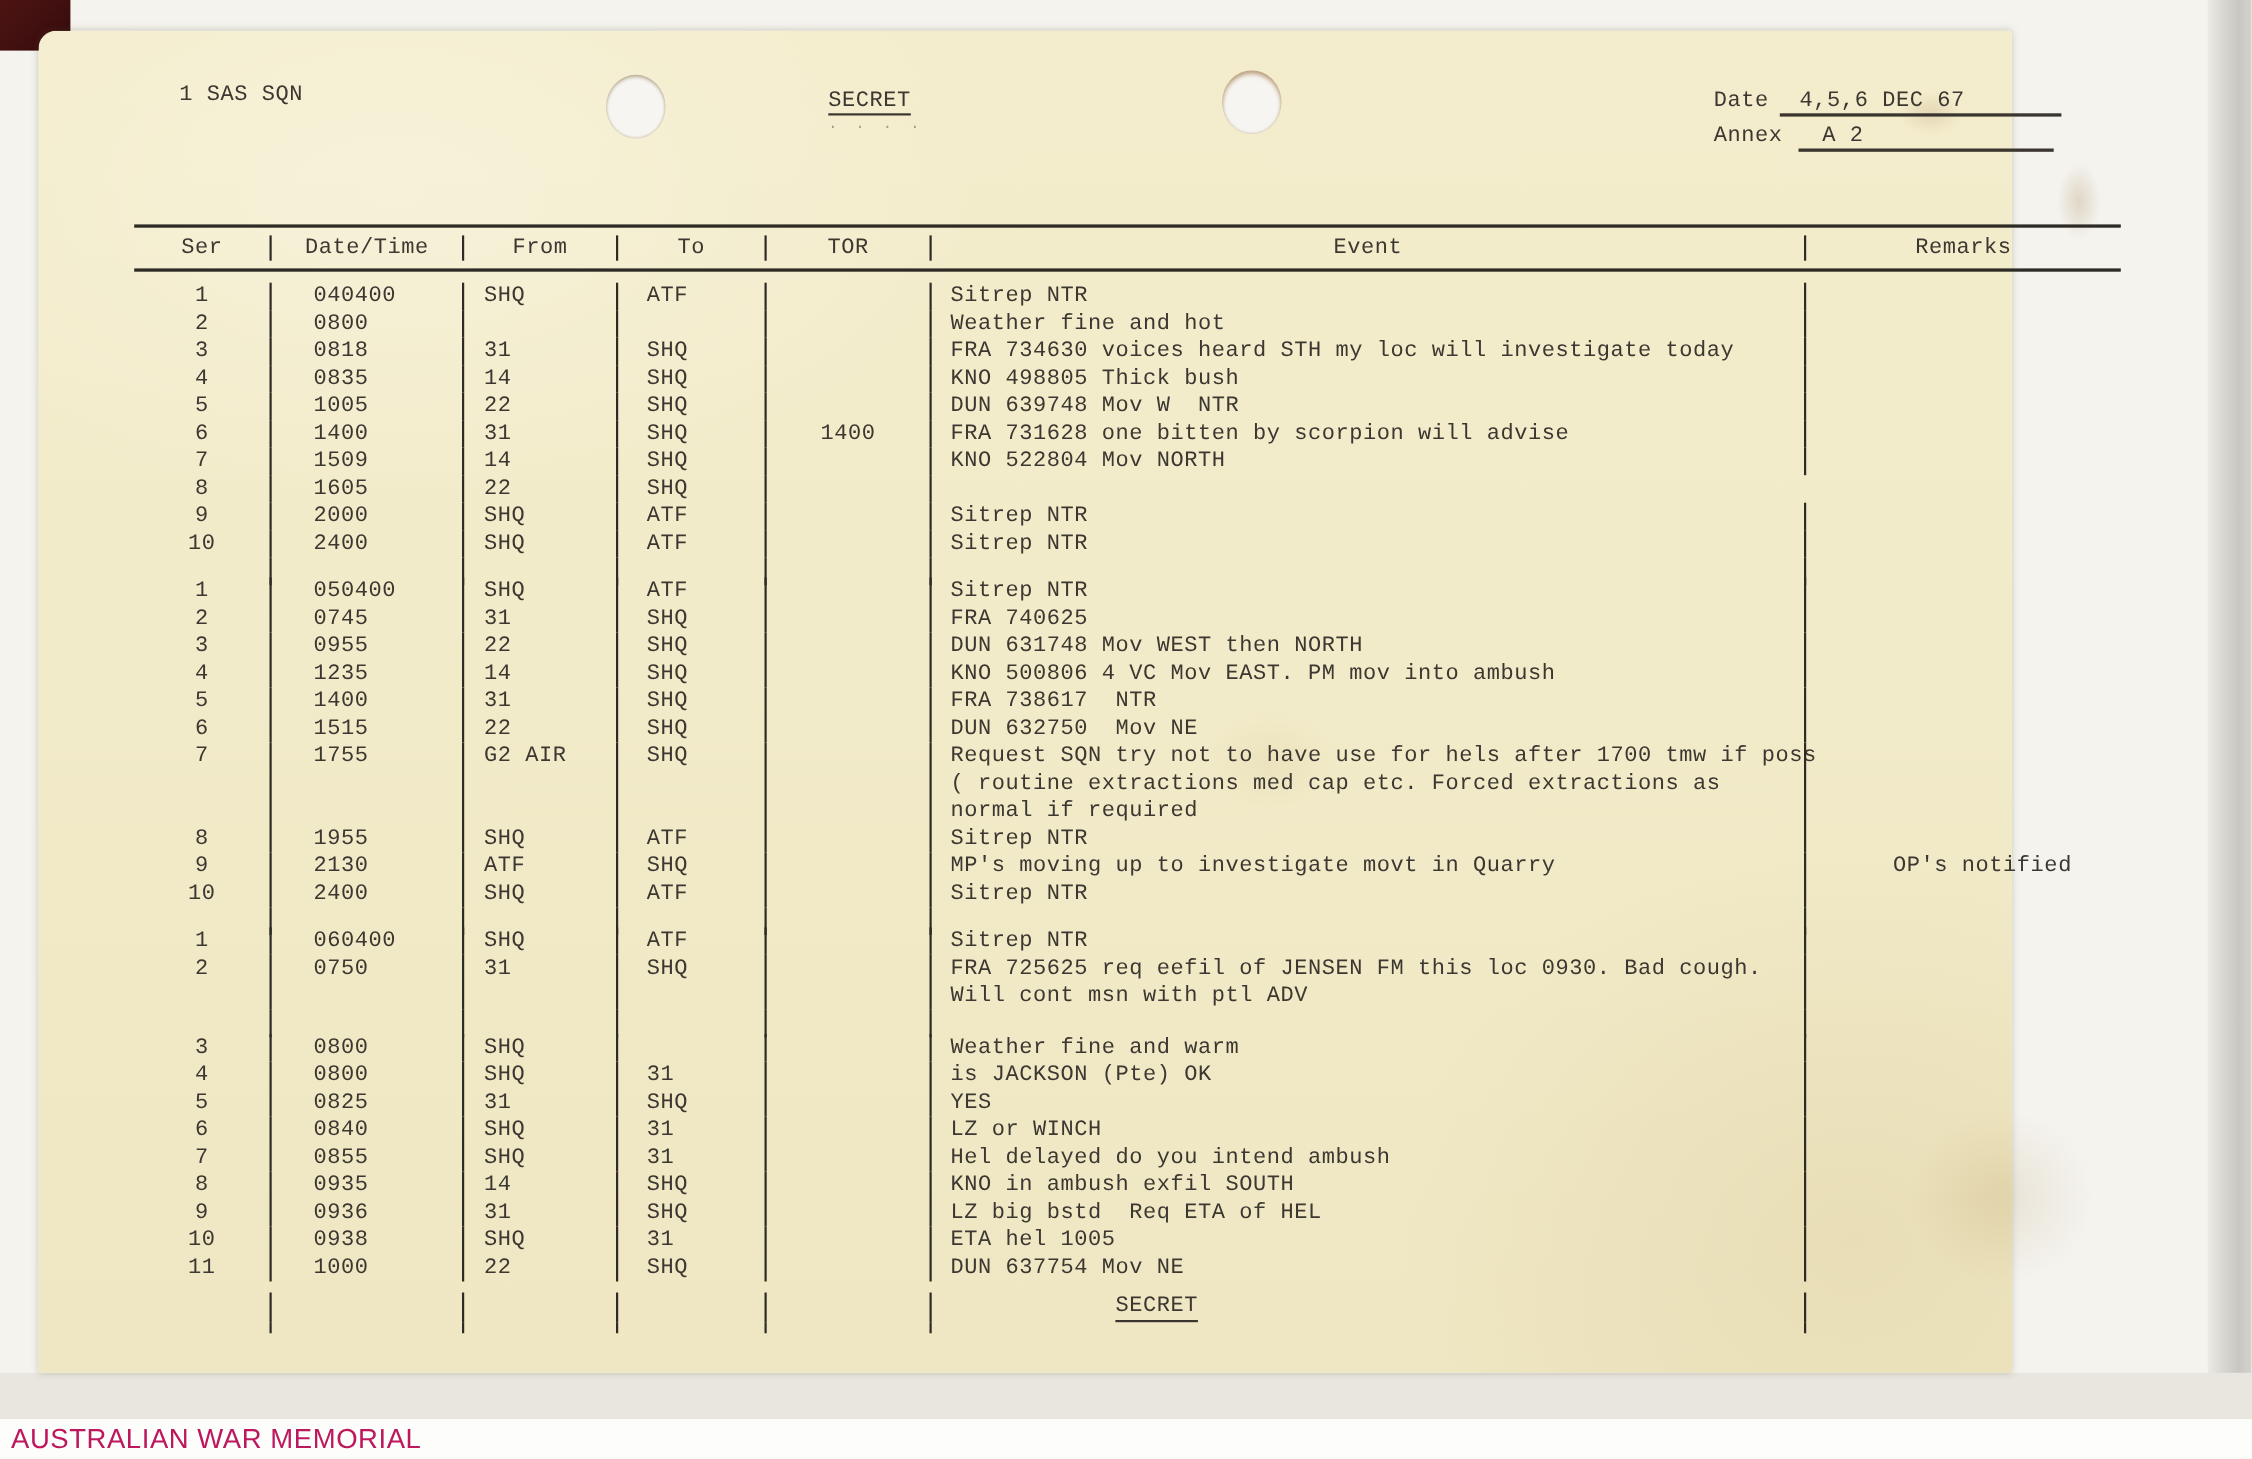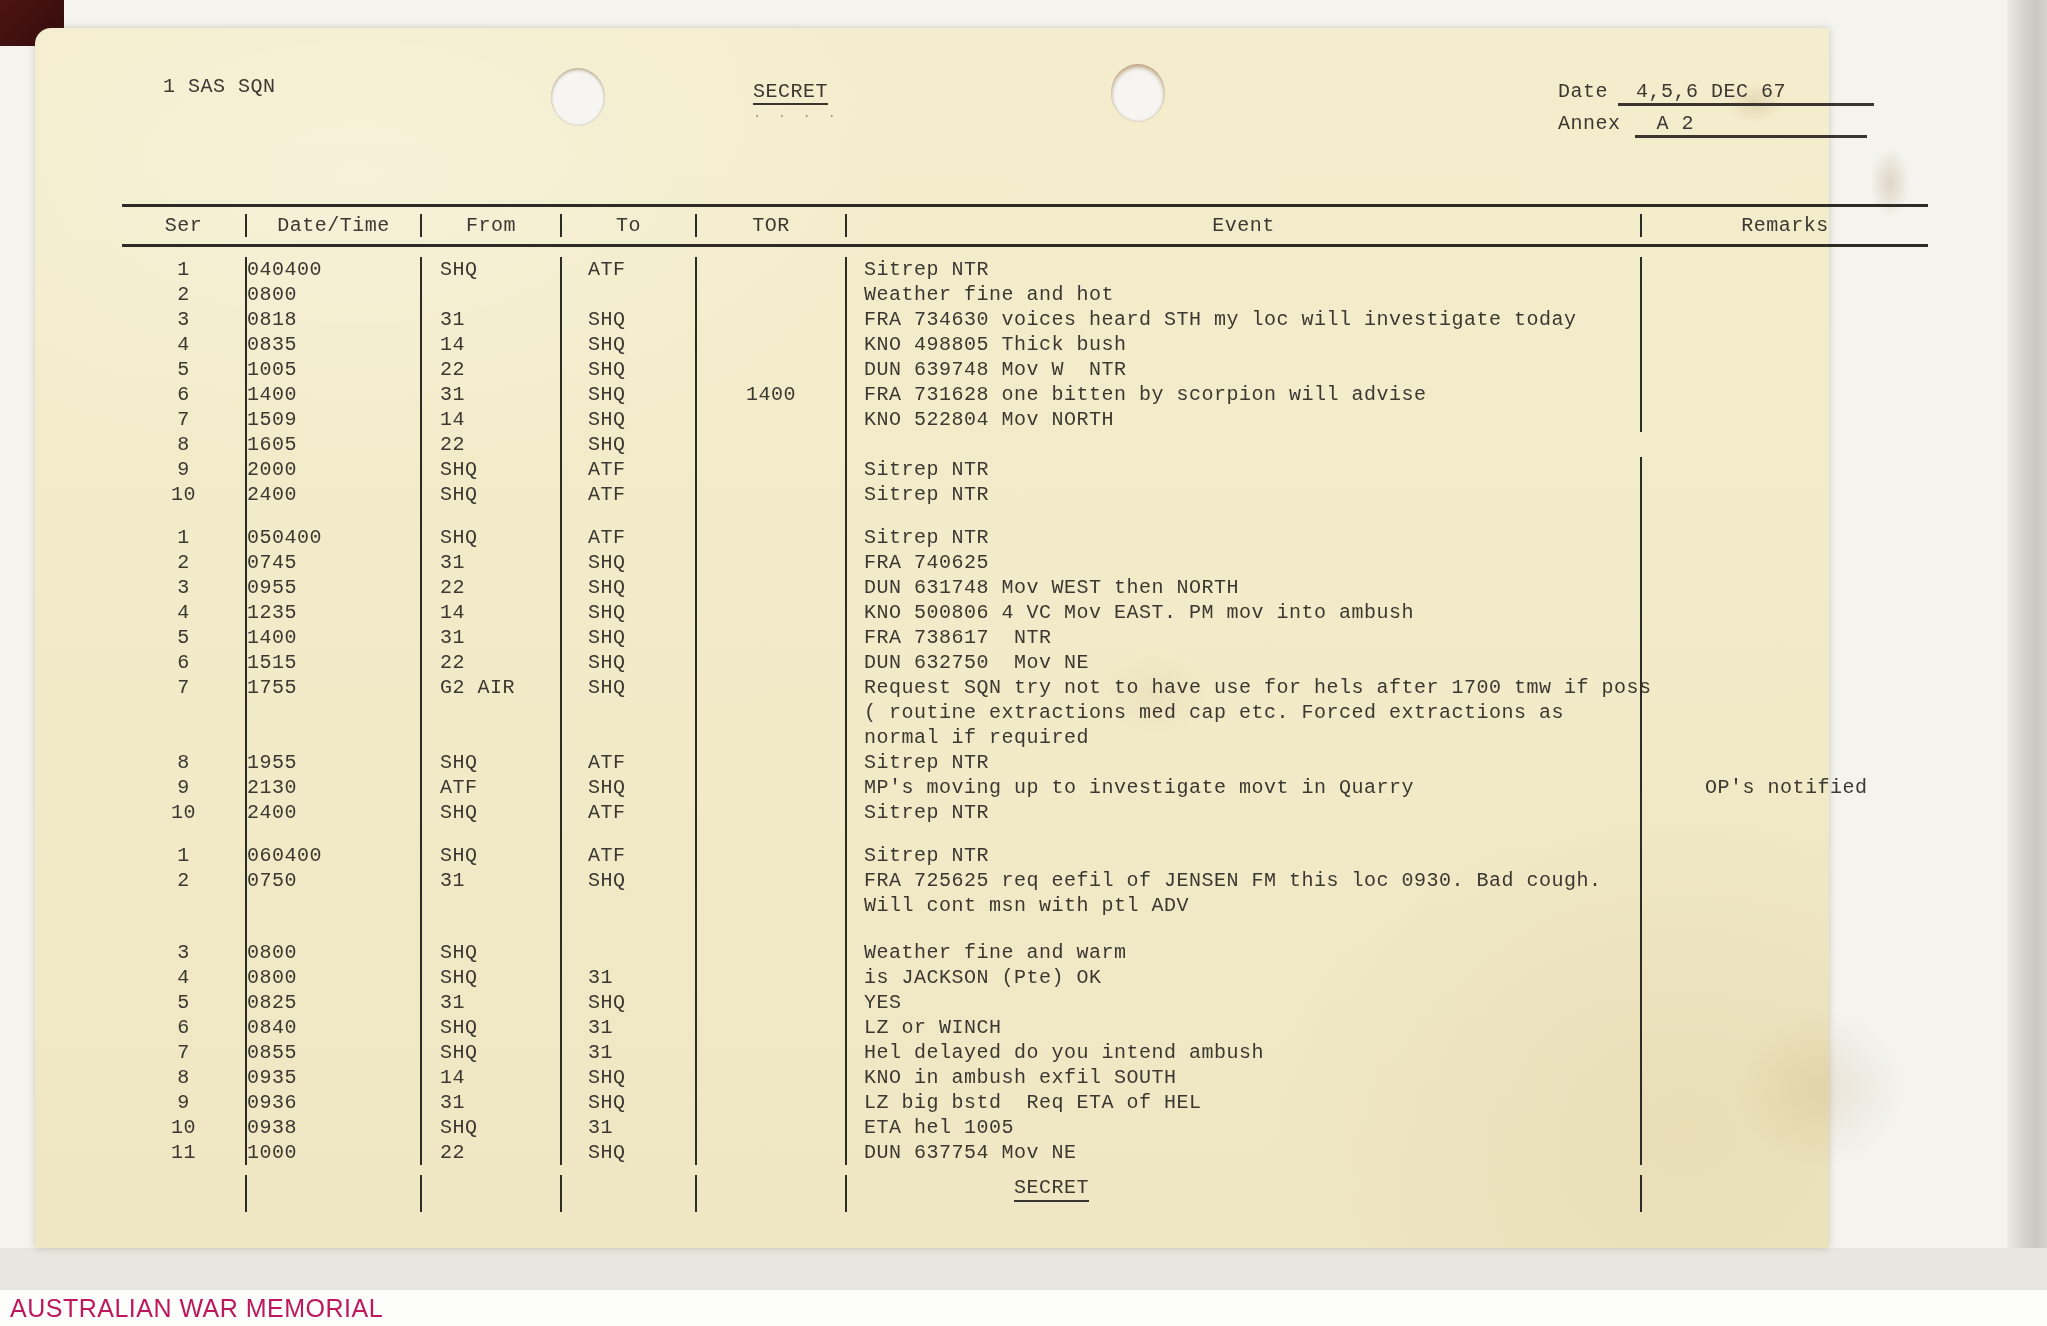--- a/index.html
+++ b/index.html
@@ -40,26 +40,26 @@
              display:flex;flex-direction:column;box-sizing:border-box;}
   .thead{display:grid;grid-template-columns:123px 175px 140px 135px 150px 795px 1fr;
          border-top:3px solid #2e2b25;border-bottom:3px solid #2e2b25;
          height:43px;box-sizing:border-box;align-items:center;}
   .thead .hc{text-align:center;font-size:20px;letter-spacing:.5px;}
   .tbody{flex:1;display:flex;flex-direction:column;overflow:hidden;padding-top:10px;box-sizing:border-box;}
   .row{display:grid;grid-template-columns:123px 175px 140px 135px 150px 795px 1fr;
        line-height:25px;font-size:20px;letter-spacing:.5px;}
   .cell{box-sizing:border-box;white-space:pre;}
   .c-ser{text-align:center;}
-  .c-dt{}
+  .c-dt{padding-left:38px;}
   .c-from{padding-left:18px;}
   .c-to{padding-left:26px;}
   .c-tor{text-align:center;}
   .c-event{padding-left:17px;}
-  .c-rem{padding-left:63px;}
+  .c-rem{padding-left:79px;}
   
   .bl{border-left:2px solid #2e2b25;}
   .thead .hc.bl,.row .cell.bl{border-left:2px solid #2e2b25;}
   .spacer-row{height:18px;}
   .spacer-sm{height:22px;}
   .secret-row{margin-top:10px;height:46px;}
   .secret-row .c-event span{margin-left:150px;border-bottom:2px solid #3a362f;display:inline-block;}
   .fill{flex:1;}
   
   .footer{position:absolute;left:0;right:0;bottom:0;height:36px;background:#fdfdfb;

